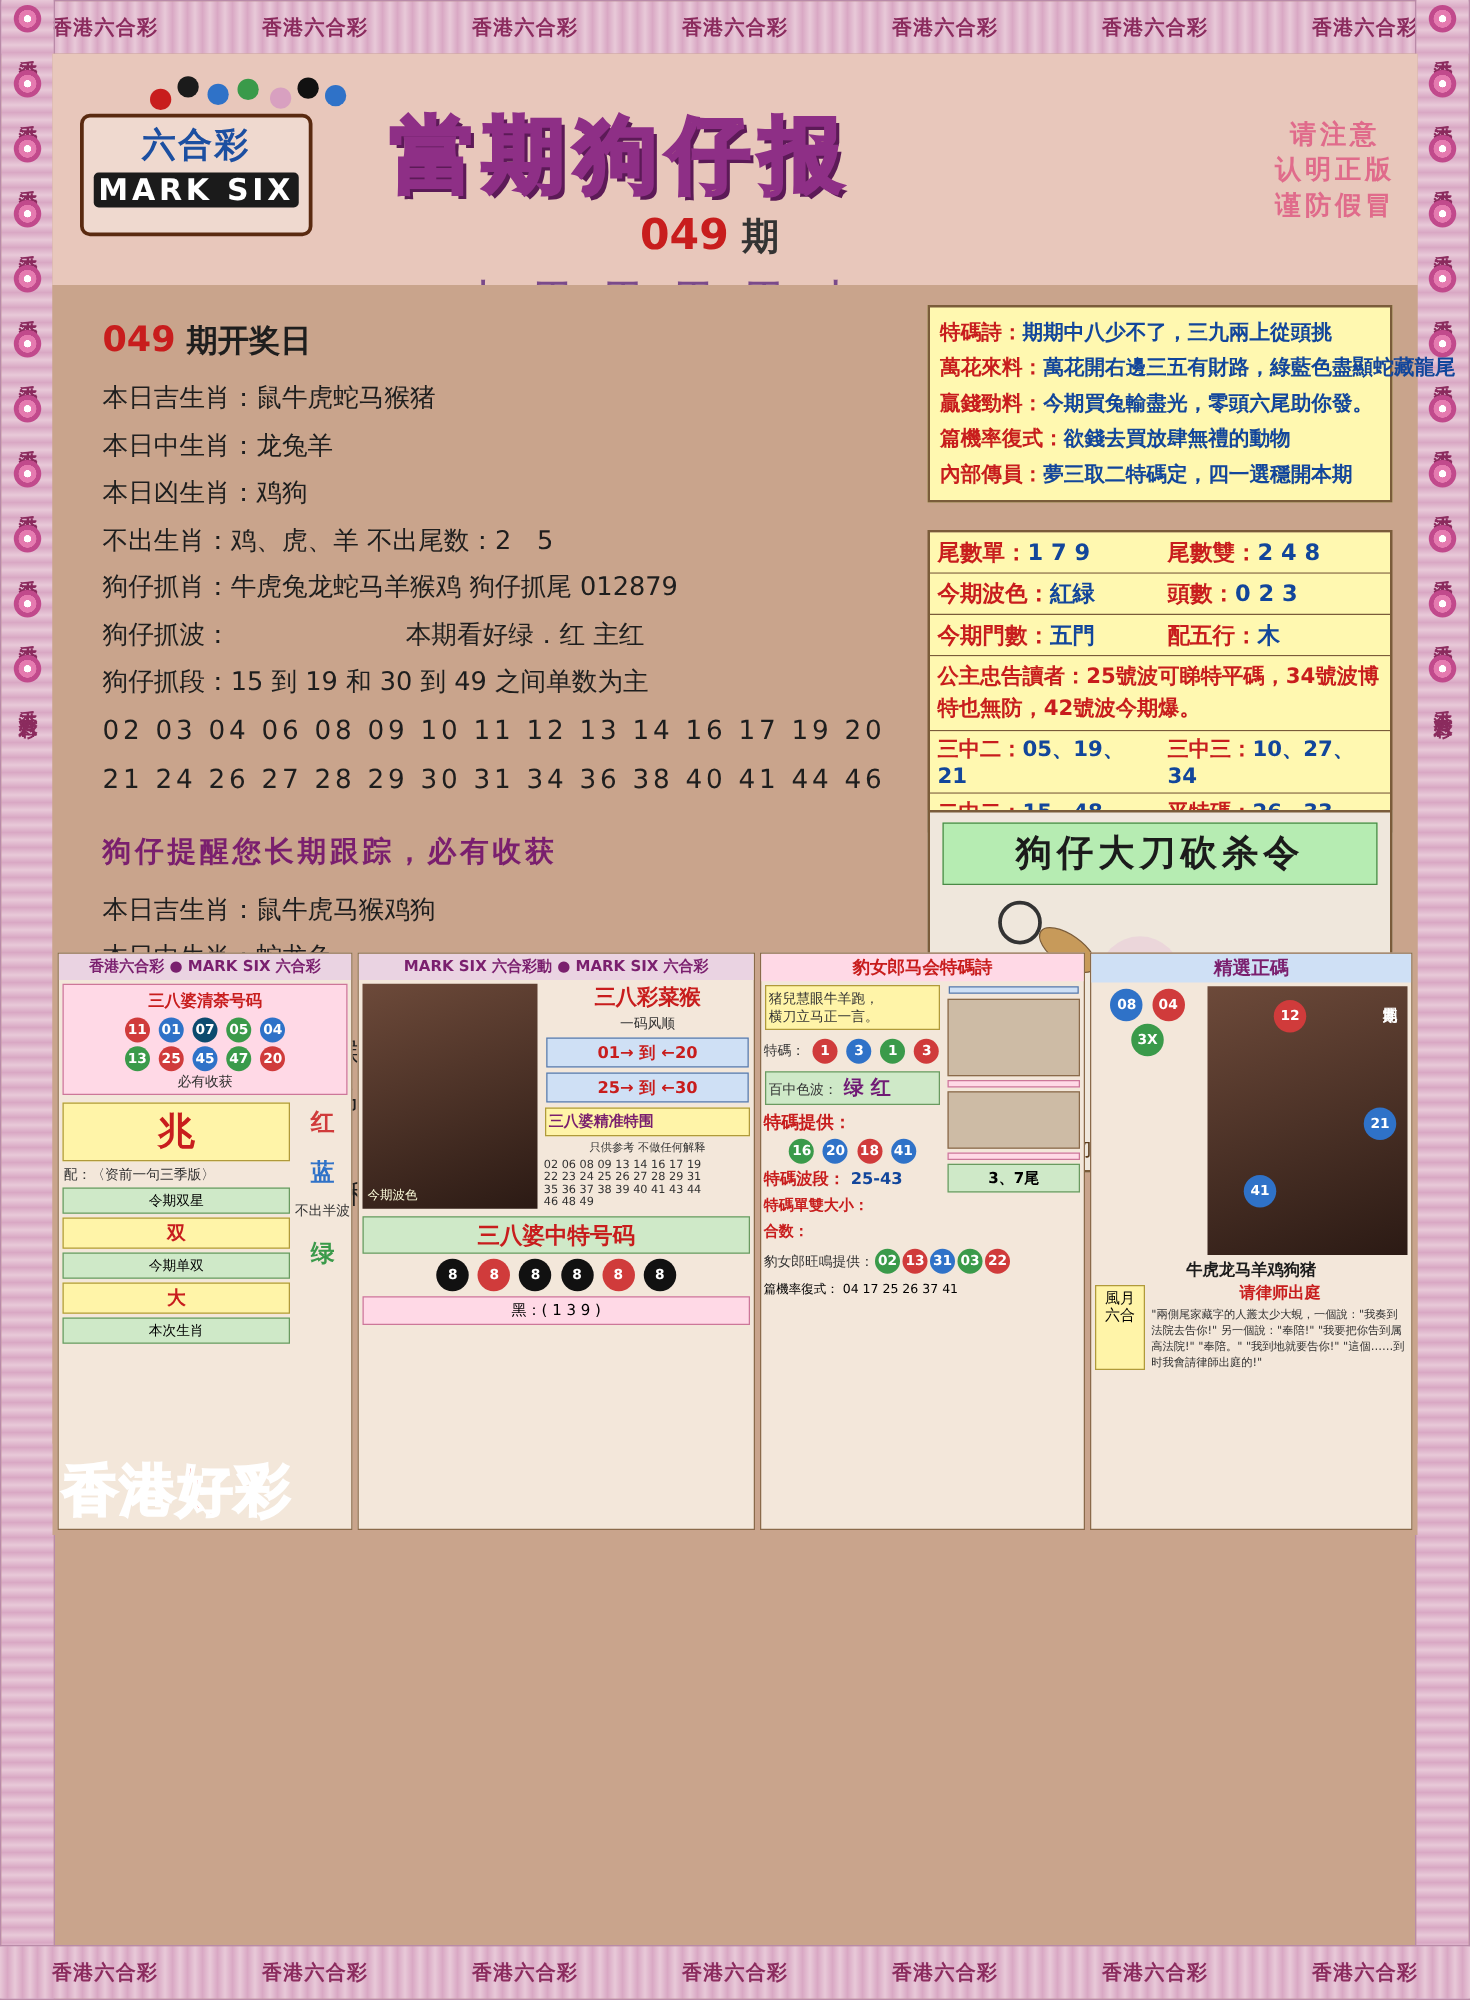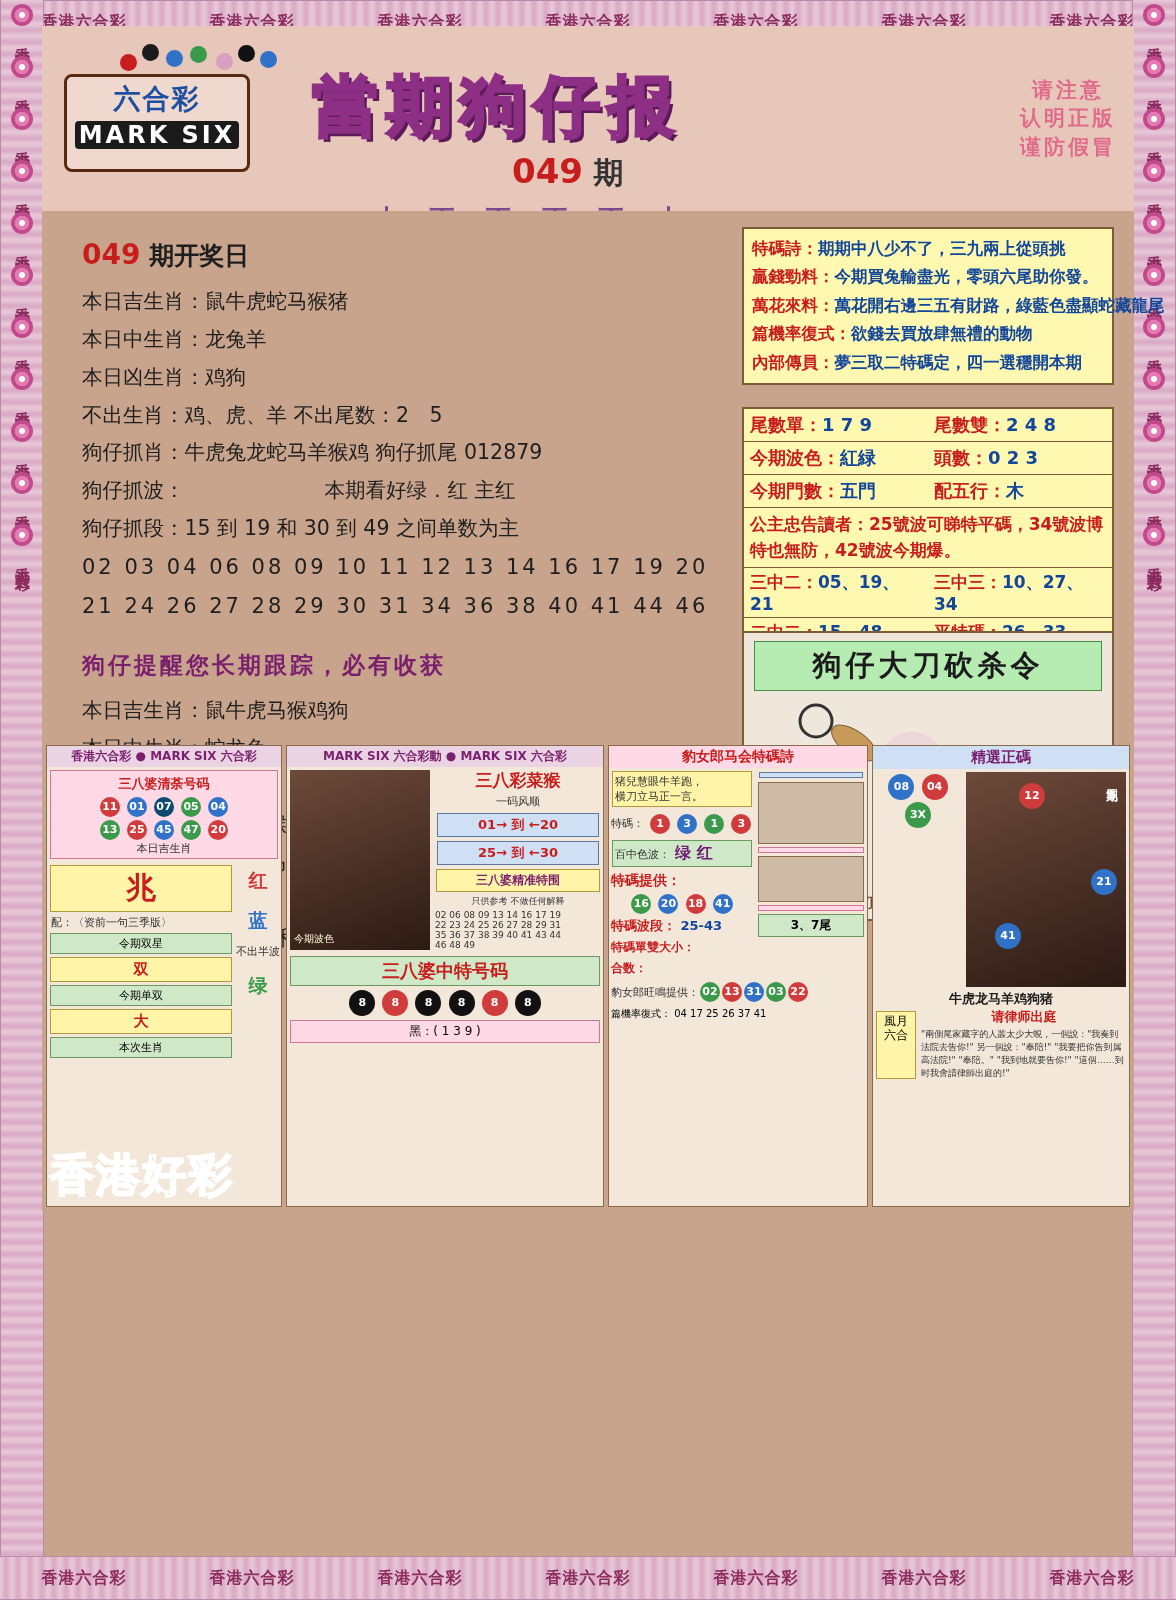--- a/index.html
+++ b/index.html
@@ -17,21 +17,21 @@
 
   .topbar,.botbar{position:absolute;left:0;width:1176px;height:42px;background:
      repeating-linear-gradient(90deg,#e8c9d8 0px,#d9a8c4 6px,#e8c9d8 12px);
      display:flex;align-items:center;justify-content:space-around;
      border-top:1px solid #b98aa8;border-bottom:1px solid #b98aa8;overflow:hidden;}
   .topbar{top:0;}
   .botbar{bottom:0;}
   .htext{color:#8b2b5e;font-size:16px;font-weight:bold;letter-spacing:1px;}
 
   
-  .page{position:absolute;left:42px;top:26px;width:1092px;height:1112px;background:#c9a48c;}
+  .page{position:absolute;left:42px;top:43px;width:1092px;height:1112px;background:#c9a48c;}
 
   
   .header{position:relative;height:185px;background:#e8c7bb;}
   .logo{position:absolute;left:22px;top:48px;width:180px;height:92px;border:3px solid #5a2a10;border-radius:8px;background:#efd9cf;}
   .logo-top{font-size:27px;font-weight:bold;color:#1c4fa1;text-align:center;margin-top:4px;letter-spacing:2px;}
   .logo-bot{font-size:24px;font-weight:bold;color:#fff;background:#1b1b1b;border-radius:4px;margin:4px 8px 0;text-align:center;letter-spacing:3px;}
   .dots{position:absolute;left:78px;top:18px;width:150px;height:26px;}
   .dots span{position:absolute;width:17px;height:17px;border-radius:50%;}
   .maintitle{position:absolute;left:270px;top:36px;font-size:66px;font-weight:bold;
       color:#f6d98a;-webkit-text-stroke:3px #8e2f86;text-shadow:4px 4px 0 #5c1a57;letter-spacing:8px;
@@ -226,22 +226,22 @@
       <div class="row"><span class="lbl">不出生肖：</span><span>狗、羊、猴　不出尾数：2　9</span></div>
       <div class="row"><span class="lbl">狗仔抓肖：</span><span>虎兔龙蛇马羊猴鸡狗  狗仔抓尾：124569</span></div>
       <div class="row"><span class="lbl">狗仔抓波：</span><span style="margin-left:140px">本期看好 蓝．绿  主绿</span></div>
       <div class="row"><span class="lbl">狗仔抓段：</span><span>15 到 27 和 35 到 39 之间双数为主</span></div>
       <div class="numline">01 02 04 05 06 10 12 14 15 16 20 21 22 23 24</div>
       <div class="numline">26 30 32 33 34 35 38 41 45</div>
     </div>
 
     <div class="poem">
       <div class="poem-row"><span class="k">特碼詩：</span><span class="v">期期中八少不了，三九兩上從頭挑</span></div>
+      <div class="poem-row"><span class="k">萬花來料：</span><span class="v">萬花開右邊三五有財路，綠藍色盡顯蛇藏龍尾</span></div>
       <div class="poem-row"><span class="k">贏錢勁料：</span><span class="v">今期買兔輸盡光，零頭六尾助你發。</span></div>
-      <div class="poem-row"><span class="k">萬花來料：</span><span class="v">萬花開右邊三五有財路，綠藍色盡顯蛇藏龍尾</span></div>
       <div class="poem-row"><span class="k">篇機率復式：</span><span class="v">欲錢去買放肆無禮的動物</span></div>
       <div class="poem-row"><span class="k">內部傳員：</span><span class="v">夢三取二特碼定，四一選穩開本期</span></div>
     </div>
 
     <div class="tails">
       <div class="trow">
         <div class="tcell"><span class="k">尾數單：</span><span class="v">1 7 9</span></div>
         <div class="tcell"><span class="k">尾數雙：</span><span class="v">2 4 8</span></div>
       </div>
       <div class="trow">
@@ -296,21 +296,21 @@
             <span class="ball" style="background:#3a9a4a">05</span>
             <span class="ball" style="background:#2f72c8">04</span>
           </div>
           <div style="text-align:center">
             <span class="ball" style="background:#3a9a4a">13</span>
             <span class="ball" style="background:#d03b3b">25</span>
             <span class="ball" style="background:#2f72c8">45</span>
             <span class="ball" style="background:#3a9a4a">47</span>
             <span class="ball" style="background:#d03b3b">20</span>
           </div>
-          <div class="lbl-sm" style="text-align:center">本日吉生肖</div>
+          <div class="lbl-sm" style="text-align:center">必有收获</div>
         </div>
         <div style="display:flex">
           <div style="flex:1">
             <div class="yellowbox" style="text-align:center;font-size:30px;font-weight:bold;color:#c81d1d">兆</div>
             <div class="lbl-sm" style="padding-left:4px">配：〈资前一句三季版〉</div>
             <div class="greenbox" style="text-align:center;font-size:11px">令期双星</div>
             <div class="yellowbox" style="text-align:center;font-size:15px;font-weight:bold;color:#c81d1d">双</div>
             <div class="greenbox" style="text-align:center;font-size:11px">今期单双</div>
             <div class="yellowbox" style="text-align:center;font-size:15px;font-weight:bold;color:#c81d1d">大</div>
             <div class="greenbox" style="text-align:center;font-size:11px">本次生肖</div>
@@ -328,21 +328,21 @@
         <div class="mini-h">MARK SIX 六合彩動 ● MARK SIX 六合彩</div>
         <div style="display:flex">
           <div class="photo" style="width:140px;height:180px;margin:3px;position:relative">
             <div style="position:absolute;left:4px;bottom:4px;color:#ffd;font-size:10px">今期波色</div>
           </div>
           <div style="flex:1">
             <div class="mini-t" style="font-size:17px">三八彩菜猴</div>
             <div class="lbl-sm" style="text-align:center">一码风顺</div>
             <div class="bluebox" style="text-align:center;color:#c81d1d;font-weight:bold;font-size:13px">01→ 到 ←20</div>
             <div class="bluebox" style="text-align:center;color:#c81d1d;font-weight:bold;font-size:13px">25→ 到 ←30</div>
-            <div class="yellowbox" style="text-align:center;font-size:12px;font-weight:bold;color:#7a1f6e">三八婆精准特围</div>
+            <div class="yellowbox" style="text-align:left;font-size:12px;font-weight:bold;color:#7a1f6e">三八婆精准特围</div>
             <div class="lbl-sm" style="text-align:center;font-size:9px">只供参考 不做任何解释</div>
             <div class="lbl-sm" style="font-size:9px;white-space:pre-line;padding:2px">02 06 08 09 13 14 16 17 19
 22 23 24 25 26 27 28 29 31
 35 36 37 38 39 40 41 43 44
 46 48 49</div>
           </div>
         </div>
         <div class="greenbox" style="text-align:center;font-size:18px;font-weight:bold;color:#c81d1d">三八婆中特号码</div>
         <div style="text-align:center">
           <span class="ball" style="background:#111;width:26px;height:26px;line-height:26px">8</span>

